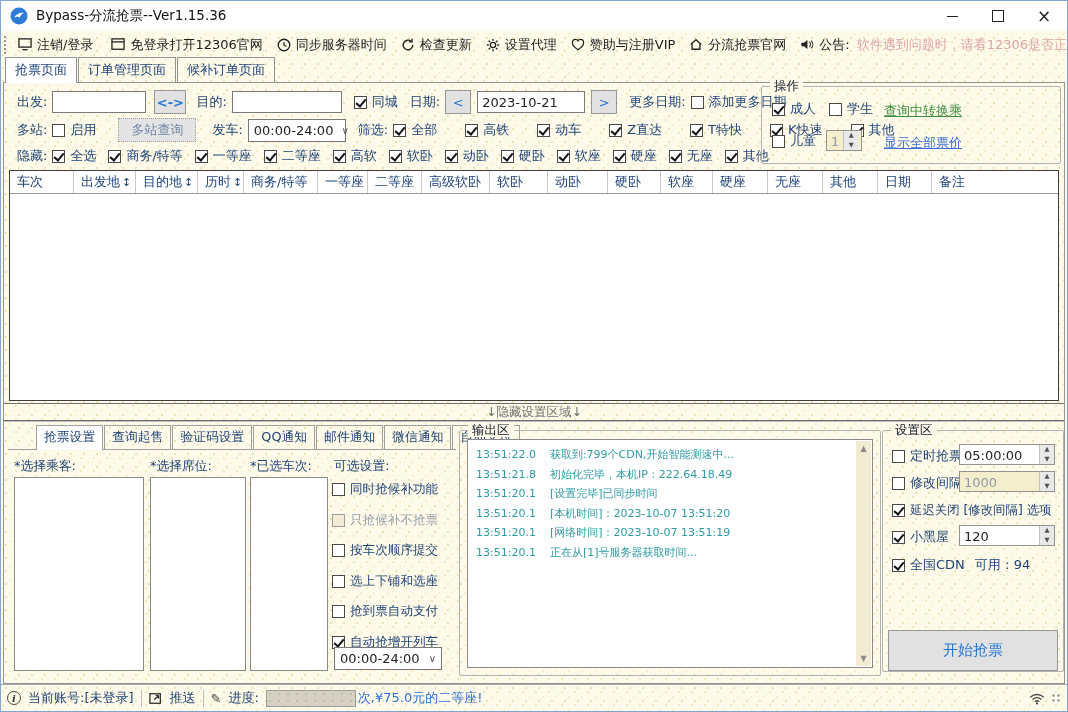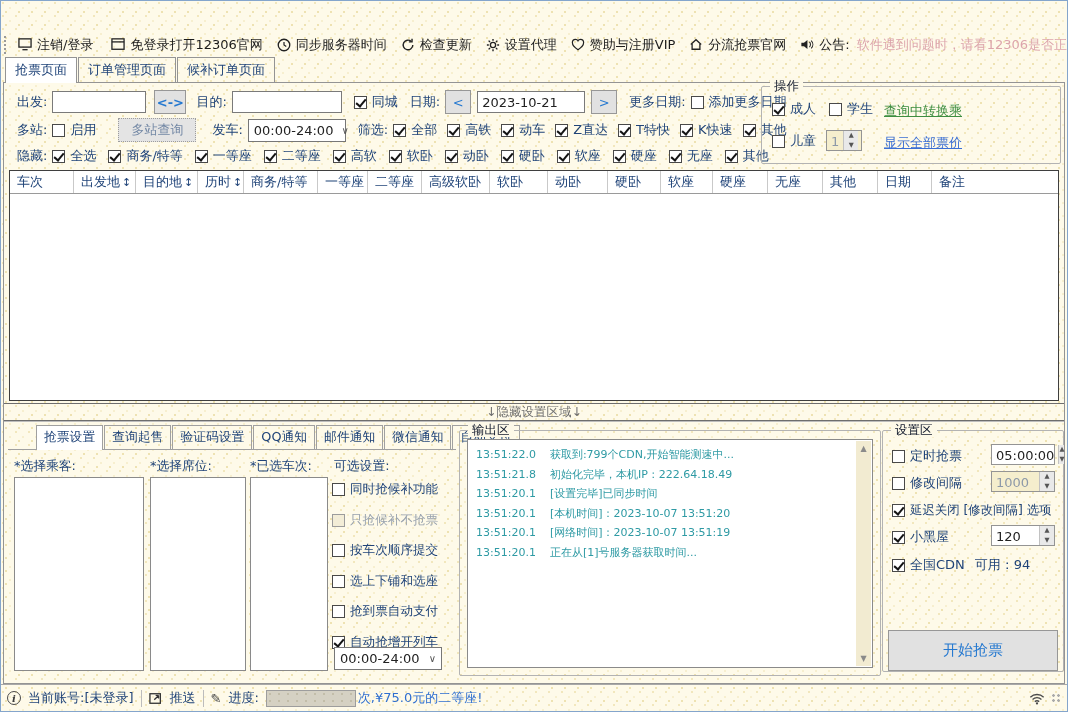--- a/index.html
+++ b/index.html
@@ -51,21 +51,21 @@
   .btn{background:#e1e1e1;border:1px solid #979797;color:#2478d0;display:inline-flex;align-items:center;justify-content:center;cursor:default;}
   .btn.disabled{border:1px dotted #9d9d9d;color:#7388a5;background:#e4e4e4;}
   .combo{display:inline-flex;align-items:center;justify-content:space-between;border:1px solid #777;background:#fff;height:21px;padding:0 5px;color:#222;}
   .combo .arrow{color:#555;font-size:10px;margin-left:8px;}
   
   .cb{display:inline-flex;align-items:center;gap:5px;white-space:nowrap;cursor:default;}
   .cb .box{width:13px;height:13px;background:#fff;border:1px solid #494949;position:relative;flex:none;box-sizing:border-box;}
   .cb[data-checked="true"] .box::after{content:"";position:absolute;left:3px;top:0;width:4px;height:8px;border-right:2px solid #141414;border-bottom:2px solid #141414;transform:rotate(40deg);}
   .cb[data-disabled="true"]{color:#98a2ae;}
   .cb[data-disabled="true"] .box{border-color:#9c9c9c;background:#f3edd7;}
-  .cbset{display:flex;gap:10px;}
+  .cbset{display:flex;gap:28px;}
   
   .spin{display:inline-flex;border:1px solid #949494;background:#fff;height:21px;box-sizing:border-box;}
   .spin .val{padding:1px 4px 0;color:#222;display:flex;align-items:center;}
   .spin .btns{display:flex;flex-direction:column;width:14px;border-left:1px solid #c2c2c2;}
   .spin .btns span{flex:1;font-size:6.5px;line-height:8px;text-align:center;color:#555;background:#e9e9e9;cursor:default;}
   .spin.disabled{background:#f5eecd;}
   .spin.disabled .val{color:#8d99a8;}
   
   .group{position:absolute;border:1px solid #b3b3b3;border-radius:2px;}
   .group>.legend{position:absolute;top:-9px;left:8px;padding:0 4px;background:#fdf9e8;font-size:12.5px;line-height:15px;color:#0f172a;white-space:nowrap;}
@@ -88,39 +88,59 @@
   .listbox{position:absolute;top:52px;bottom:8px;background:#fff;border:1px solid #8a8a8a;}
   .gopts{position:absolute;left:324px;top:56px;width:122px;display:flex;flex-direction:column;gap:13.5px;font-size:12.6px;}
   
   .outbox{position:absolute;top:8px;left:7px;right:7px;bottom:7px;background:#fff;border:1px solid #8a8a8a;overflow:hidden;}
   .logs{padding:5px 22px 5px 8px;font-size:11px;color:#2e9aa4;line-height:19.5px;white-space:nowrap;}
   .log time{margin-right:14px;}
   .vscroll{position:absolute;top:1px;bottom:1px;right:1px;width:15px;background:#f2ebd1;display:flex;flex-direction:column;justify-content:space-between;align-items:center;}
   .vscroll span{font-size:8px;color:#8a8a8a;padding:3px 0;}
   
   .srow{position:absolute;left:9px;right:6px;height:22px;display:flex;align-items:flex-end;white-space:nowrap;}
-  .srow .spin{position:absolute;right:2px;width:64px;justify-content:space-between;}
+  .srow .spin{position:absolute;right:2px;width:96px;justify-content:space-between;}
   .start-btn{position:absolute;left:5px;right:5px;top:199px;height:39px;font-size:15px;}
   
   .statusbar{position:absolute;left:0;right:0;bottom:0;height:26px;border-top:1px solid #a8a8a8;display:flex;align-items:center;gap:7px;padding:0 6px;}
   .sb-sep{width:1px;height:17px;background:#bcbcbc;}
   .info-ic{width:14px;height:14px;border:1.3px solid #4c4c4c;border-radius:50%;display:flex;align-items:center;justify-content:center;font:italic bold 10px "DejaVu Serif",serif;color:#3c3c3c;box-sizing:border-box;}
   .pencil{color:#444;font-size:13px;}
   .progress{width:88px;height:15px;border:1px solid #9d9d9d;background:#d5d1c3;background-image:radial-gradient(circle at 3px 3px,#c2bda9 1px,transparent 1.4px);background-size:9px 7px;}
   .sb-msg{color:#2f6fd0;white-space:nowrap;}
   .sb-right{margin-left:auto;display:flex;align-items:center;gap:6px;}
   .grip{width:10px;height:10px;background:
     radial-gradient(circle,#aaa 1.2px,transparent 1.5px) 0 0/5px 5px;}
   .gq-btn{position:absolute;right:5px;top:12px;bottom:8px;width:85px;flex-direction:column;font-size:14px;line-height:20px;}
 </style>
 </head>
 <body>
 
 <div class="window">
 
+  <div class="titlebar">
+    <span class="logo">
+      <svg width="18" height="18" viewBox="0 0 18 18">
+          <circle cx="9" cy="9" r="8.5" fill="#2e7cd6"></circle>
+          <path d="M4.2 10.6c2.2-3.6 6-5.3 9.6-4.6-1.8 1-3.2 2.5-4.1 4.4l-2.2-.9-3.3 1.1z" fill="#fff"></path>
+        </svg>
+    </span>
+    <span class="title">Bypass-分流抢票--Ver1.15.36</span>
+    <div class="wincontrols">
+      <div>
+          <span class="min-glyph"></span>
+        </div>
+      <div>
+          <span class="max-glyph"></span>
+        </div>
+      <div>
+          <span class="close-glyph">×</span>
+        </div>
+    </div>
+  </div>
 
   <div class="toolbar">
     <span class="tb-grip"></span>
     <div class="tb-item">
       <svg width="14" height="13" viewBox="0 0 16 15">
           <rect x="1" y="1" width="14" height="9.5" fill="none" stroke="#222" stroke-width="1.5"></rect>
           <path d="M5 13.5h6" stroke="#222" stroke-width="1.5"></path>
         </svg>
       <span>注销/登录</span>
     </div>

